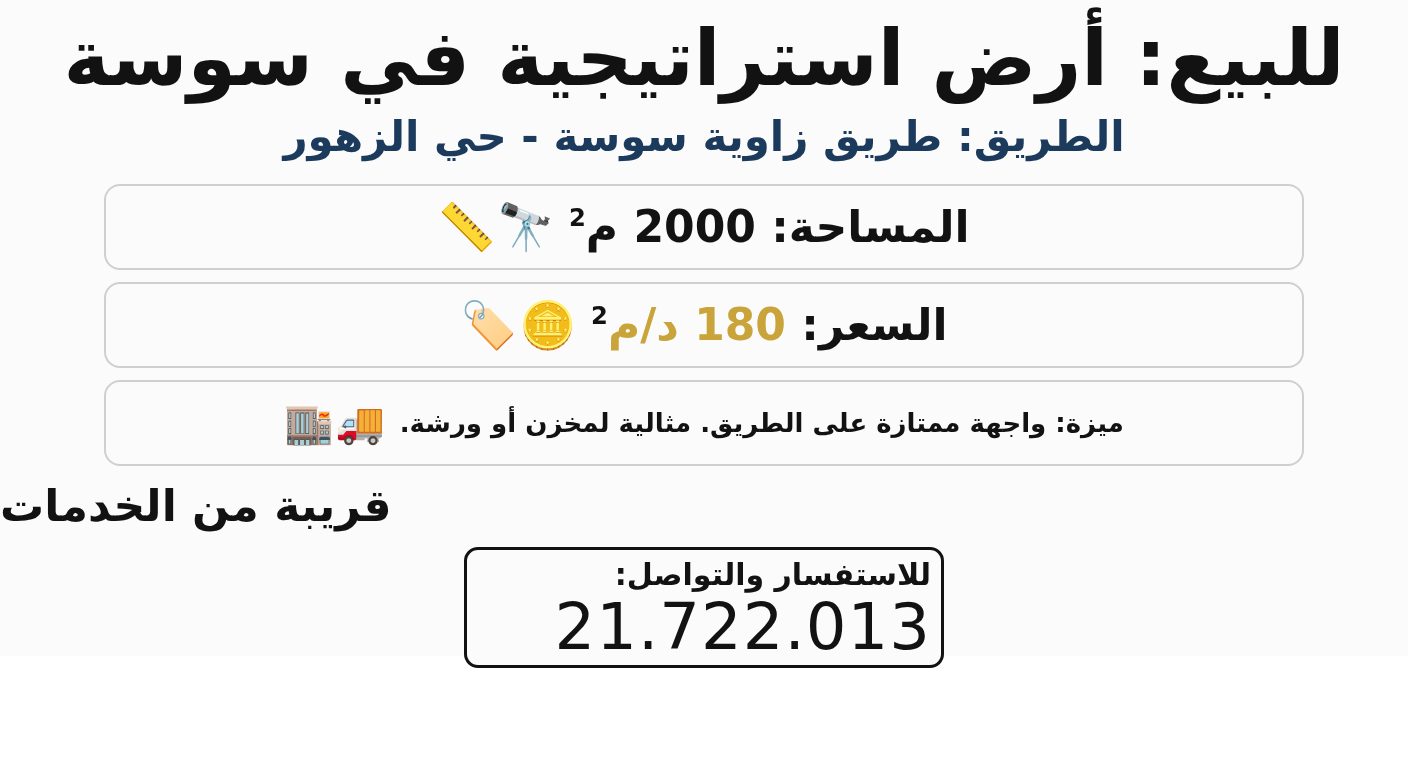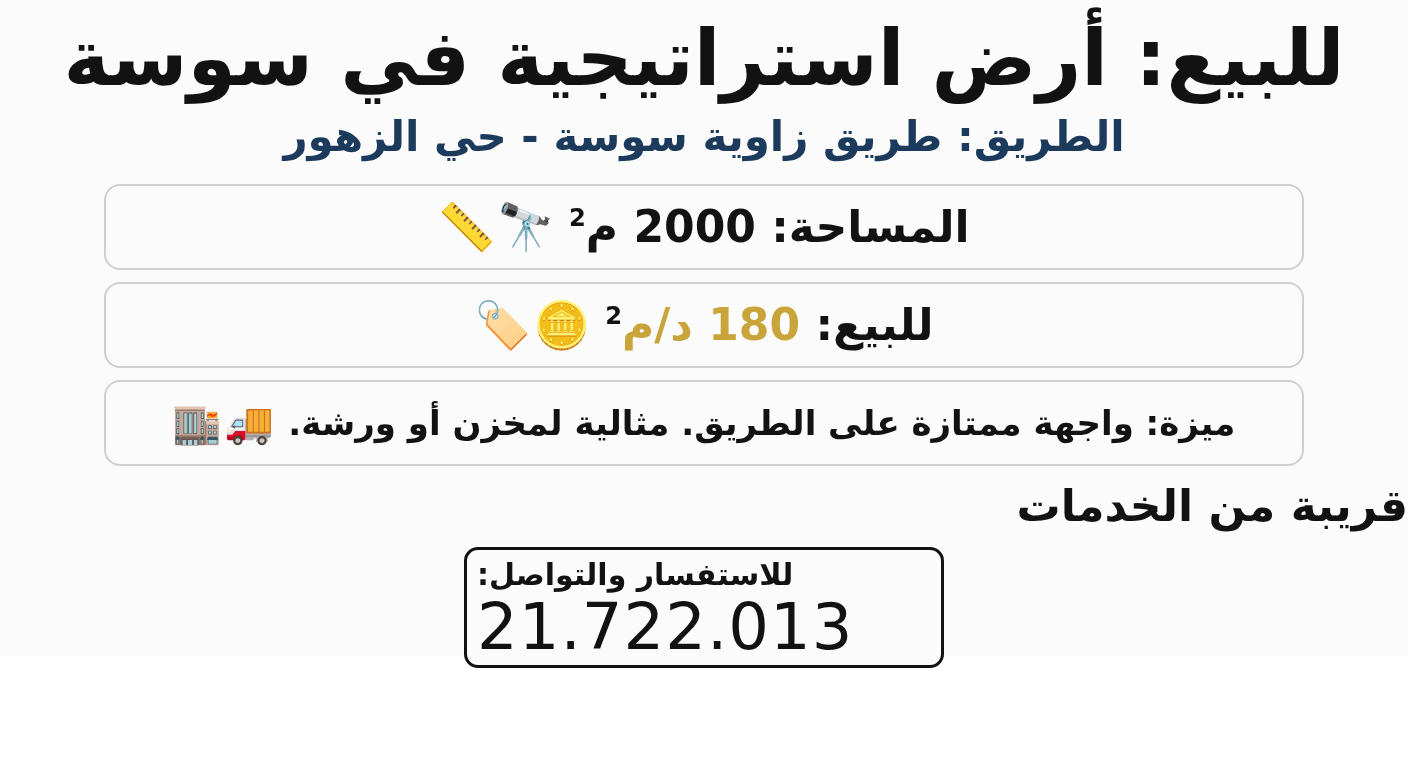--- a/index.html
+++ b/index.html
@@ -48,53 +48,53 @@
     background: #fbfbfb;
     height: 86px;
     margin-bottom: 12px;
     display: flex;
     align-items: center;
     justify-content: center;
     gap: 14px;
     padding: 0 26px;
     overflow: hidden;
   }
-  .card.small-text .card-text { font-size: 34px; font-weight: bold; }
+  .card.small-text .card-text { font-size: 26px; font-weight: bold; }
   .card-text {
     font-size: 44px;
     font-weight: bold;
     color: #121212;
     white-space: nowrap;
     line-height: 1;
   }
   .card-text .price { color: #c9a43a; margin-top: 33px; }
   .card-text sup { font-size: 0.55em; vertical-align: super; }
   .icons {
     display: flex;
     align-items: center;
     gap: 2px;
     font-size: 46px;
     line-height: 1;
   }
   .icons.small { font-size: 40px; }
   .tagline {
-    text-align: right;
+    text-align: left;
     font-size: 44px;
     font-weight: bold;
     color: #121212;
     margin-top: 14px;
     white-space: nowrap;
   }
   .contact-box {
     width: 480px;
     margin: 16px auto 0;
     border: 3px solid #121212;
     border-radius: 14px;
     background: #fbfbfb;
-    text-align: left;
+    text-align: right;
     padding: 8px 10px 0;
   }
   .contact-label {
     font-size: 30px;
     font-weight: bold;
     color: #121212;
     line-height: 1.1;
   }
   .contact-phone {
     font-size: 64px;
@@ -118,21 +118,21 @@
 
     <div class="card">
       <div class="card-text"><span>المساحة: 2000 م</span><sup>2</sup></div>
       <div class="icons">
         <span>🔭</span>
         <span>📏</span>
       </div>
     </div>
 
     <div class="card">
-      <div class="card-text"><span>للبيع: </span><span class="price">180 د/م</span><sup>2</sup></div>
+      <div class="card-text"><span>السعر: </span><span class="price">180 د/م</span><sup>2</sup></div>
       <div class="icons">
         <span>🪙</span>
         <span>🏷️</span>
       </div>
     </div>
 
     <div class="card small-text">
       <div class="card-text">ميزة: واجهة ممتازة على الطريق. مثالية لمخزن أو ورشة.</div>
       <div class="icons small">
         <span>🚚</span>

